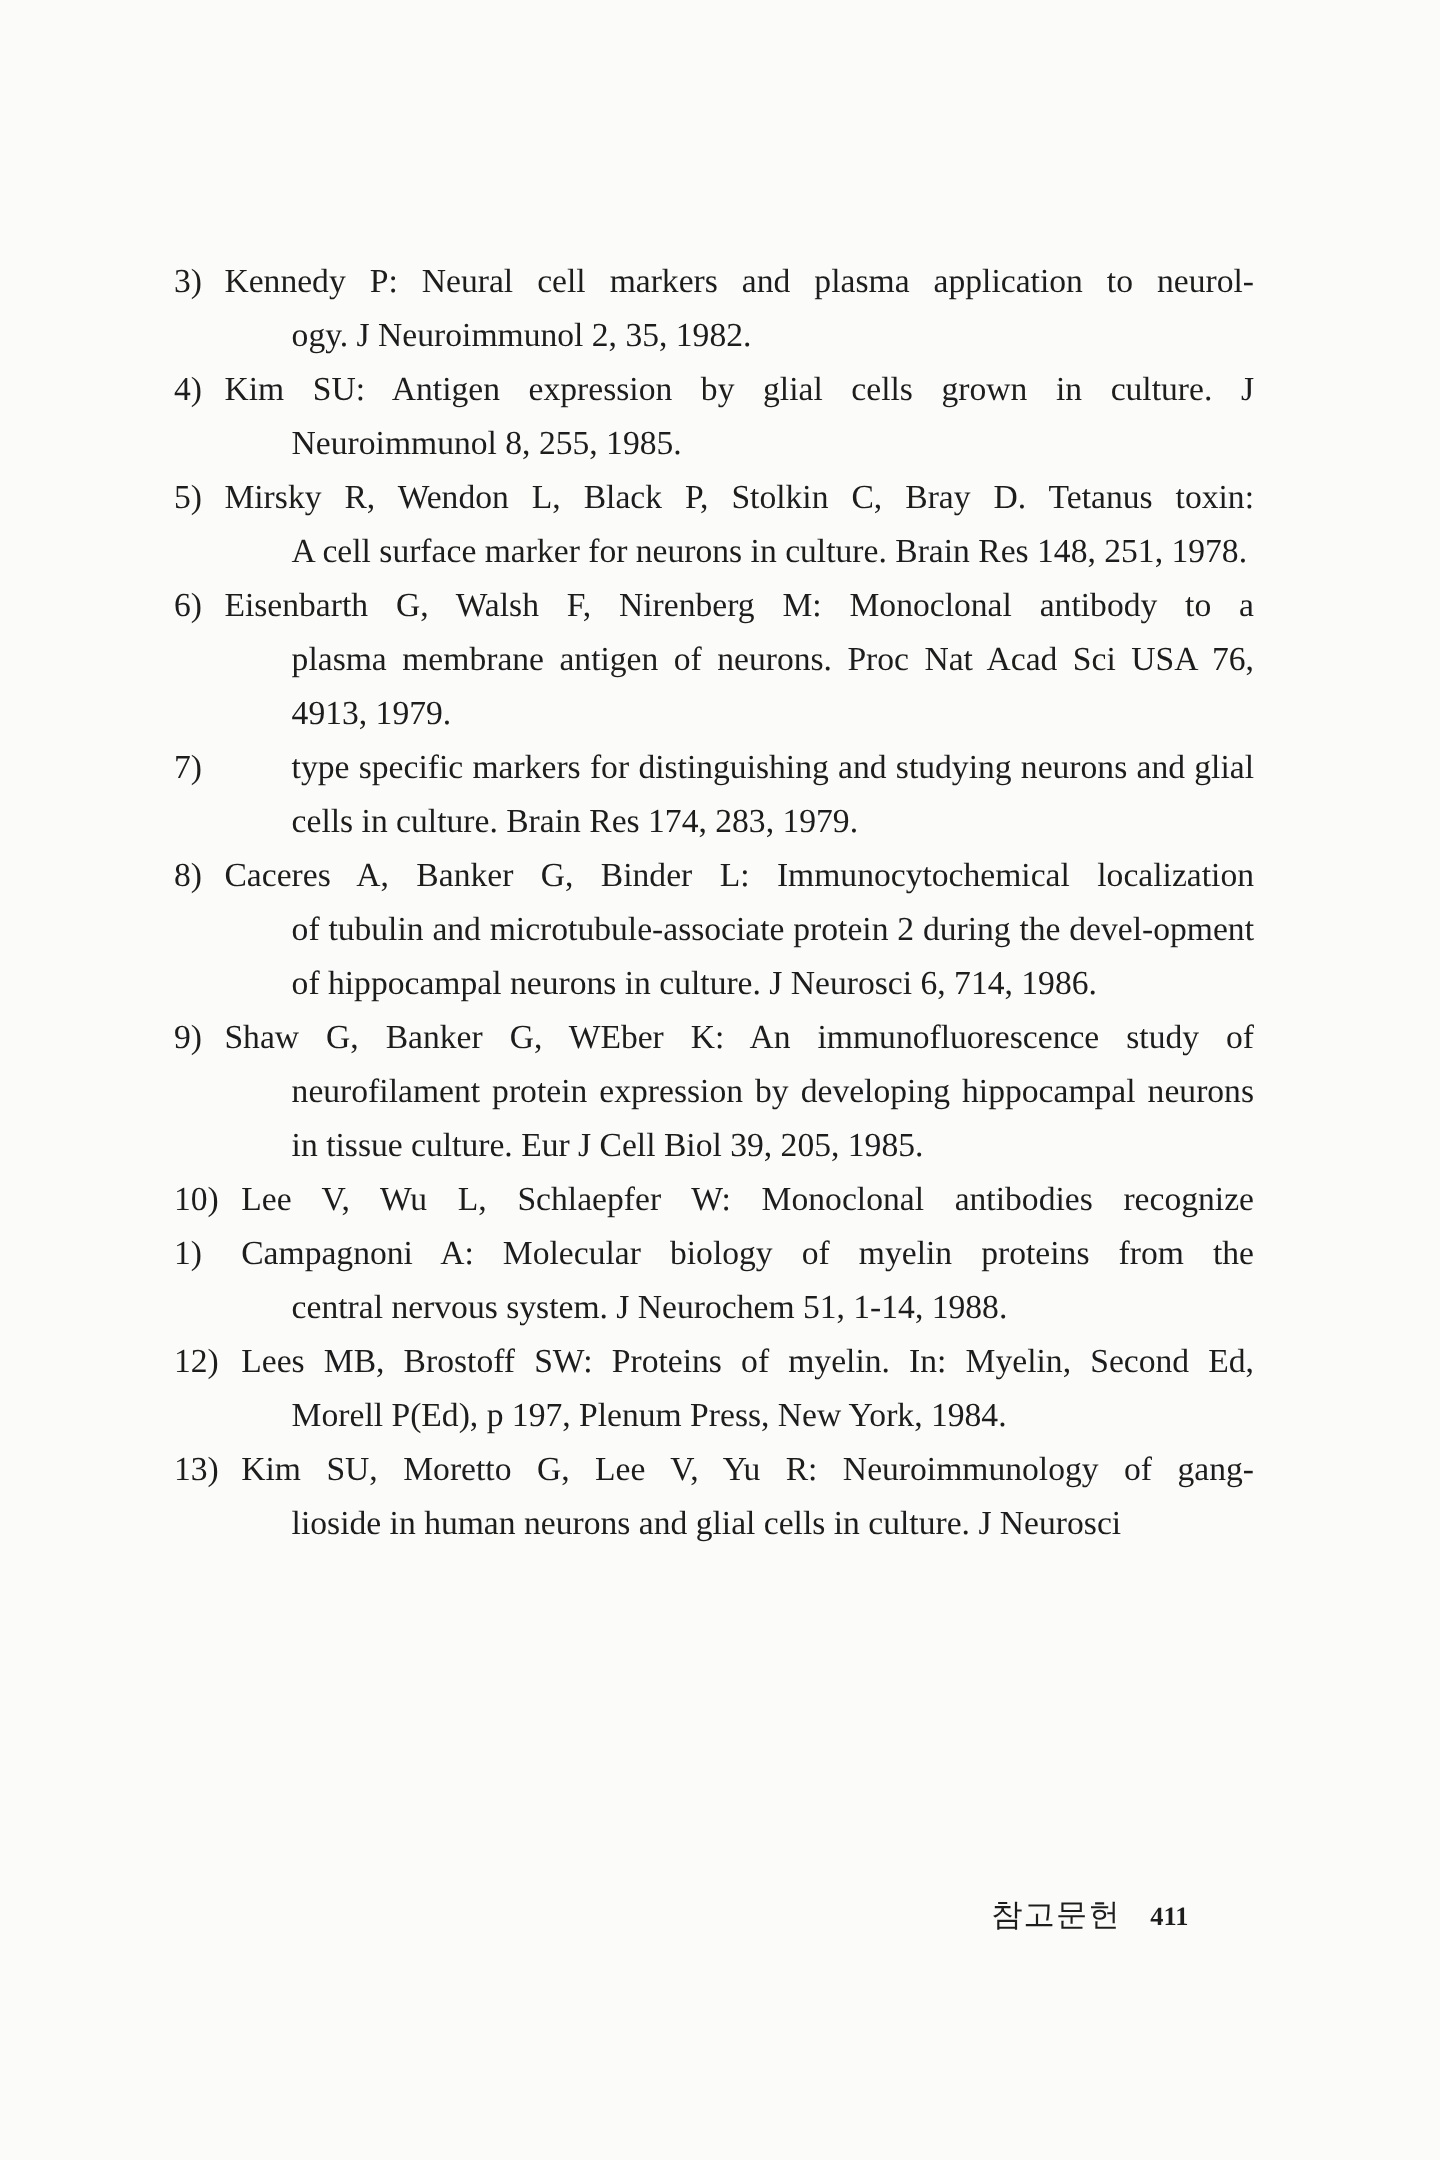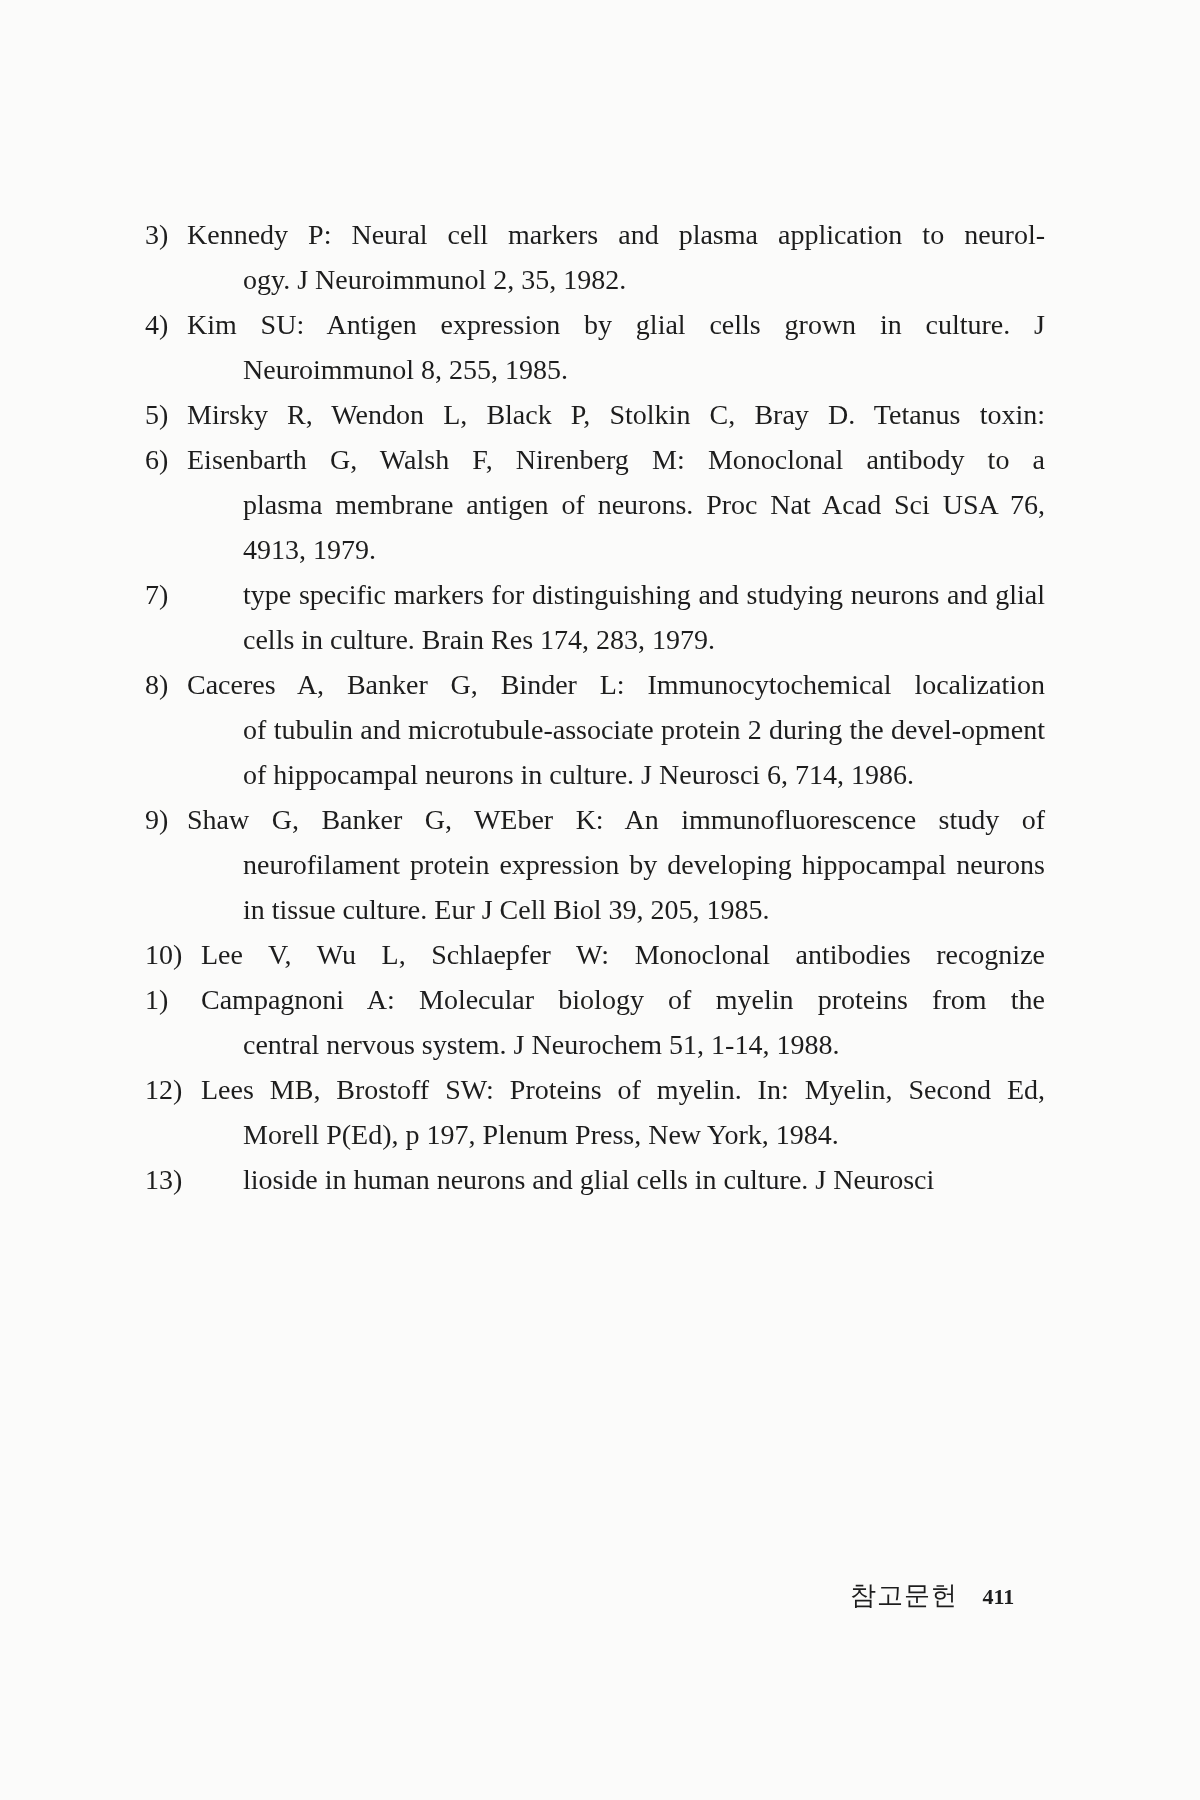--- a/index.html
+++ b/index.html
@@ -5,37 +5,37 @@
   html, body { margin: 0; padding: 0; }
   body {
     width: 1200px; height: 1800px; background: #fbfbfa; position: relative; overflow: hidden;
     font-family: "Liberation Serif", "DejaVu Serif", serif; color: #1d1d1d;
   }
   .refs { position: absolute; left: 145px; top: 212px; width: 900px; }
   .ref { position: relative; padding-left: 98px; font-size: 28px; line-height: 45px; text-align: justify; text-align-last: left; }
   .ref .num { position: absolute; left: 0; top: 0; }
   .ref .first { display: block; margin-left: -56px; text-align: justify; text-align-last: justify; }
   .ref.two .first { margin-left: -42px; }
-  .footer { position: absolute; left: 850px; top: 1578px; font-size: 26px; }
+  .footer { position: absolute; left: 826px; top: 1578px; font-size: 26px; }
   .footer .title { letter-spacing: 1px; margin-right: 18px; }
   .footer .page { font-weight: bold; font-size: 22px; }
 </style>
 </head>
 <body>
 
 <div class="refs">
   <div class="ref"><span class="num">3)</span><span class="first">Kennedy P: Neural cell markers and plasma application to neurol-</span><span>ogy. J Neuroimmunol 2, 35, 1982.</span></div>
   <div class="ref"><span class="num">4)</span><span class="first">Kim SU: Antigen expression by glial cells grown in culture. J</span><span>Neuroimmunol 8, 255, 1985.</span></div>
-  <div class="ref"><span class="num">5)</span><span class="first">Mirsky R, Wendon L, Black P, Stolkin C, Bray D. Tetanus toxin:</span></div>
+  <div class="ref"><span class="num">5)</span><span class="first">Mirsky R, Wendon L, Black P, Stolkin C, Bray D. Tetanus toxin:</span><span>A cell surface marker for neurons in culture. Brain Res 148, 251, 1978.</span></div>
   <div class="ref"><span class="num">6)</span><span class="first">Eisenbarth G, Walsh F, Nirenberg M: Monoclonal antibody to a</span><span>plasma membrane antigen of neurons. Proc Nat Acad Sci USA 76, 4913, 1979.</span></div>
   <div class="ref"><span class="num">7)</span><span>type specific markers for distinguishing and studying neurons and glial cells in culture. Brain Res 174, 283, 1979.</span></div>
   <div class="ref"><span class="num">8)</span><span class="first">Caceres A, Banker G, Binder L: Immunocytochemical localization</span><span>of tubulin and microtubule-associate protein 2 during the devel-opment of hippocampal neurons in culture. J Neurosci 6, 714, 1986.</span></div>
   <div class="ref"><span class="num">9)</span><span class="first">Shaw G, Banker G, WEber K: An immunofluorescence study of</span><span>neurofilament protein expression by developing hippocampal neurons in tissue culture. Eur J Cell Biol 39, 205, 1985.</span></div>
   <div class="ref two"><span class="num">10)</span><span class="first">Lee V, Wu L, Schlaepfer W: Monoclonal antibodies recognize</span></div>
   <div class="ref two"><span class="num">1)</span><span class="first">Campagnoni A: Molecular biology of myelin proteins from the</span><span>central nervous system. J Neurochem 51, 1-14, 1988.</span></div>
   <div class="ref two"><span class="num">12)</span><span class="first">Lees MB, Brostoff SW: Proteins of myelin. In: Myelin, Second Ed,</span><span>Morell P(Ed), p 197, Plenum Press, New York, 1984.</span></div>
-  <div class="ref two"><span class="num">13)</span><span>lioside in human neurons and glial cells in culture. J Neurosci</span></div>
+  <div class="ref two"><span class="num">13)</span><span class="first">Kim SU, Moretto G, Lee V, Yu R: Neuroimmunology of gang-</span><span>lioside in human neurons and glial cells in culture. J Neurosci</span></div>
 </div>
 
 <div class="footer">
   <span class="title">참고문헌</span>
   <span class="page">411</span>
 </div>
 
 </body></html>

